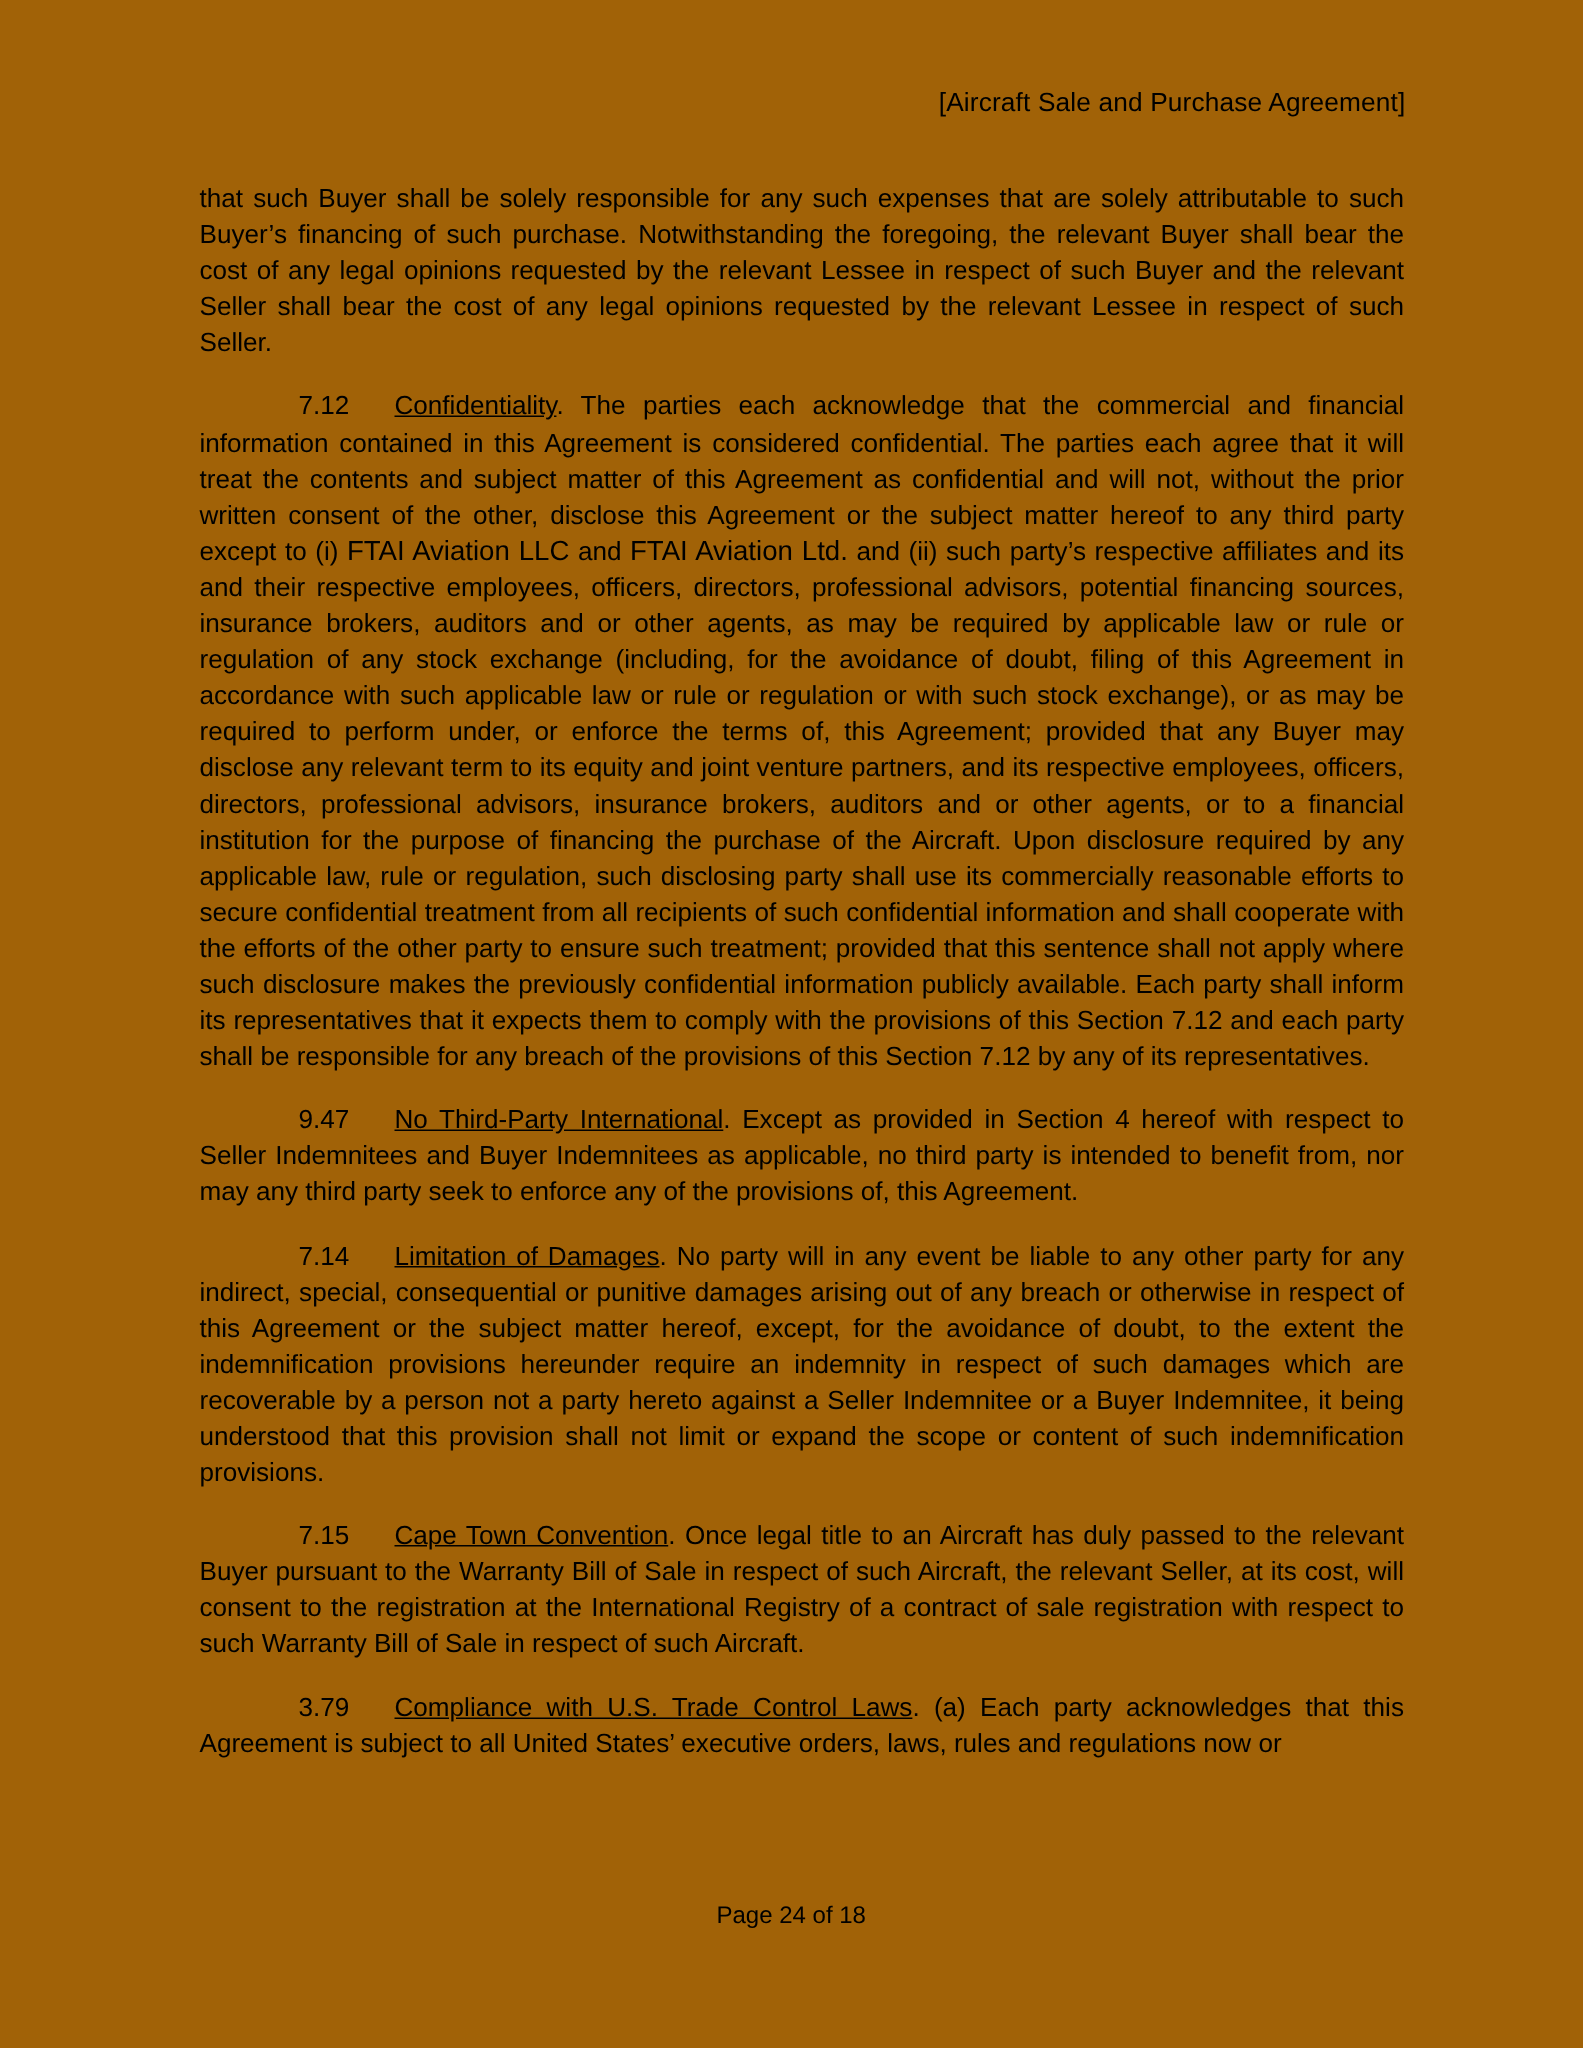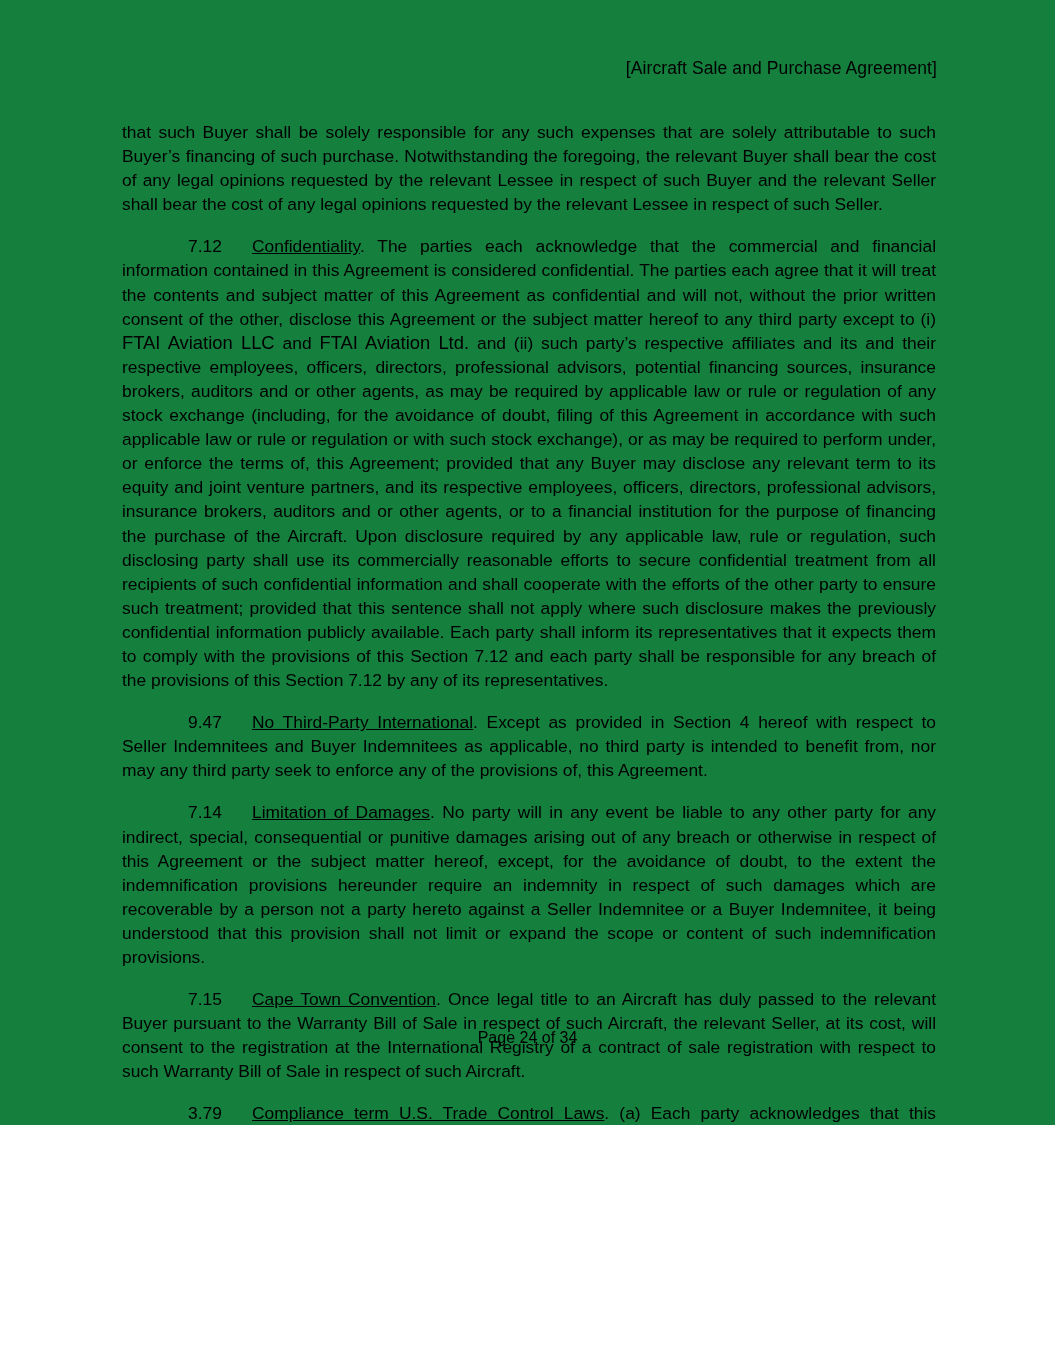--- a/index.html
+++ b/index.html
@@ -2,22 +2,22 @@
 <html><head>
 <meta charset="utf-8">
 <style>
   html, body {
     margin: 0;
     padding: 0;
     background: #ffffff;
   }
   .page {
     width: 1055px;
-    height: 1125px;
-    background: #15803d;
+    height: 1365px;
+    background: #a16207;
     position: relative;
     box-sizing: border-box;
     font-family: "Liberation Sans", sans-serif;
     color: #000000;
     overflow: hidden;
   }
   .header {
     position: absolute;
     top: 58px;
     left: 118px;
@@ -30,21 +30,21 @@
     position: absolute;
     top: 120px;
     left: 118px;
     width: 818px;
     font-size: 17.4px;
     line-height: 24.1px;
     text-align: justify;
     text-justify: inter-word;
   }
   p.para {
-    margin: 0 0 18px 4px;
+    margin: 0 0 18px 15px;
   }
   .indent {
     display: inline-block;
     width: 66px;
   }
   .num {
     display: inline-block;
     width: 64px;
   }
   .sect-title {
@@ -88,22 +88,22 @@
 
     <p class="para">
       <span class="indent"></span><span class="num">7.14</span><span class="sect-title">Limitation of Damages</span><span>.  No party will in any event be liable to any other party for any indirect, special, consequential or punitive damages arising out of any breach or otherwise in respect of this Agreement or the subject matter hereof, except, for the avoidance of doubt, to the extent the indemnification provisions hereunder require an indemnity in respect of such damages which are recoverable by a person not a party hereto against a Seller Indemnitee or a Buyer Indemnitee, it being understood that this provision shall not limit or expand the scope or content of such indemnification provisions.</span>
     </p>
 
     <p class="para">
       <span class="indent"></span><span class="num">7.15</span><span class="sect-title">Cape Town Convention</span><span>.  Once legal title to an Aircraft has duly passed to the relevant Buyer pursuant to the Warranty Bill of Sale in respect of such Aircraft, the relevant Seller, at its cost, will consent to the registration at the International Registry of a contract of sale registration with respect to such Warranty Bill of Sale in respect of such Aircraft.</span>
     </p>
 
     <p class="para">
-      <span class="indent"></span><span class="num">3.79</span><span class="sect-title">Compliance term U.S. Trade Control Laws</span><span>.  (a) Each party acknowledges that this Agreement is subject to all United States’ executive orders, laws, rules and regulations now or</span>
+      <span class="indent"></span><span class="num">3.79</span><span class="sect-title">Compliance with U.S. Trade Control Laws</span><span>.  (a) Each party acknowledges that this Agreement is subject to all United States’ executive orders, laws, rules and regulations now or</span>
     </p>
 
   </div>
 
   <div class="footer">
-    <span>Page 24 of 34</span>
+    <span>Page 24 of 18</span>
   </div>
 
 </div>
 
 </body></html>

